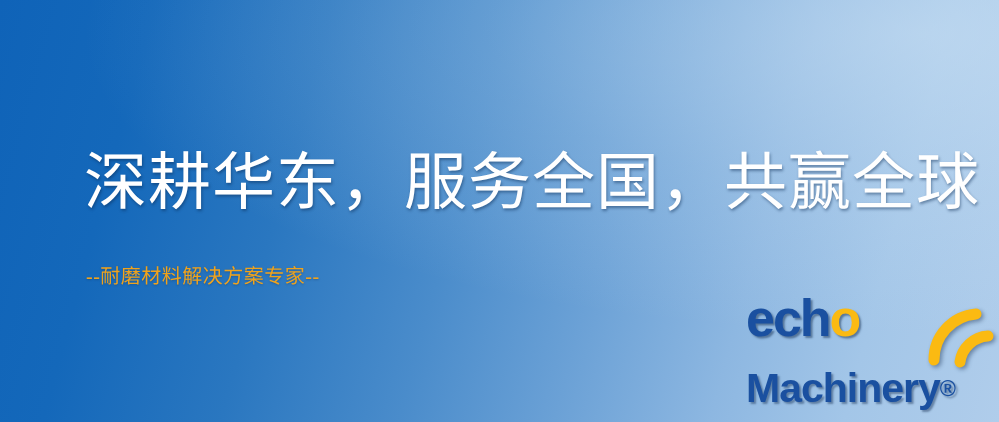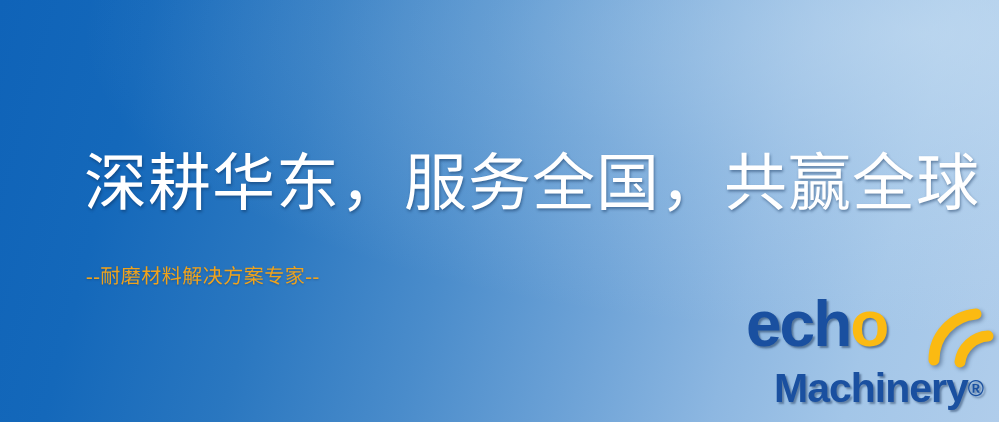--- a/index.html
+++ b/index.html
@@ -39,21 +39,21 @@
         rgba(205,226,244,0.55) 0%,
         rgba(205,226,244,0.22) 32%,
         rgba(205,226,244,0.0) 62%);
     pointer-events: none;
   }
 
   #headline {
     position: absolute;
     left: 84px;
     top: 152px;
-    font-family: Liberation Sans, sans-serif;
+    font-family: Liberation Serif, serif;
     font-size: 63px;
     line-height: 1.0;
     letter-spacing: 1px;
     color: #ffffff;
     white-space: nowrap;
     text-shadow: 1px 2px 3px rgba(8,40,80,0.45);
     text-align: right;
   }
 
   #subtitle {
@@ -77,21 +77,21 @@
     width: 255px;
     height: 126px;
   }
 
   #logo-wordmark {
     position: absolute;
     left: 2px;
     top: -4px;
     font-family: "Liberation Sans", "DejaVu Sans", sans-serif;
     font-weight: bold;
-    font-size: 64px;
+    font-size: 52px;
     line-height: 1;
     letter-spacing: -2px;
     white-space: nowrap;
   }
   #logo-wordmark .blue {
     color: #1A50A0;
     text-shadow: 2px 2px 2px rgba(20,45,80,0.5);
   }
   #logo-wordmark .gold {
     color: #FBBA12;
@@ -113,21 +113,20 @@
     left: 2px;
     top: 72px;
     font-family: "Liberation Sans", "DejaVu Sans", sans-serif;
     font-weight: bold;
     font-size: 41px;
     line-height: 1;
     letter-spacing: -1px;
     color: #1A50A0;
     white-space: nowrap;
     text-shadow: 2px 2px 2px rgba(20,45,80,0.45);
-    margin-left: 28px;
   }
   #logo-subline .reg {
     font-size: 22px;
     vertical-align: 6px;
     letter-spacing: 0;
   }
 </style>
 </head>
 <body>
 

